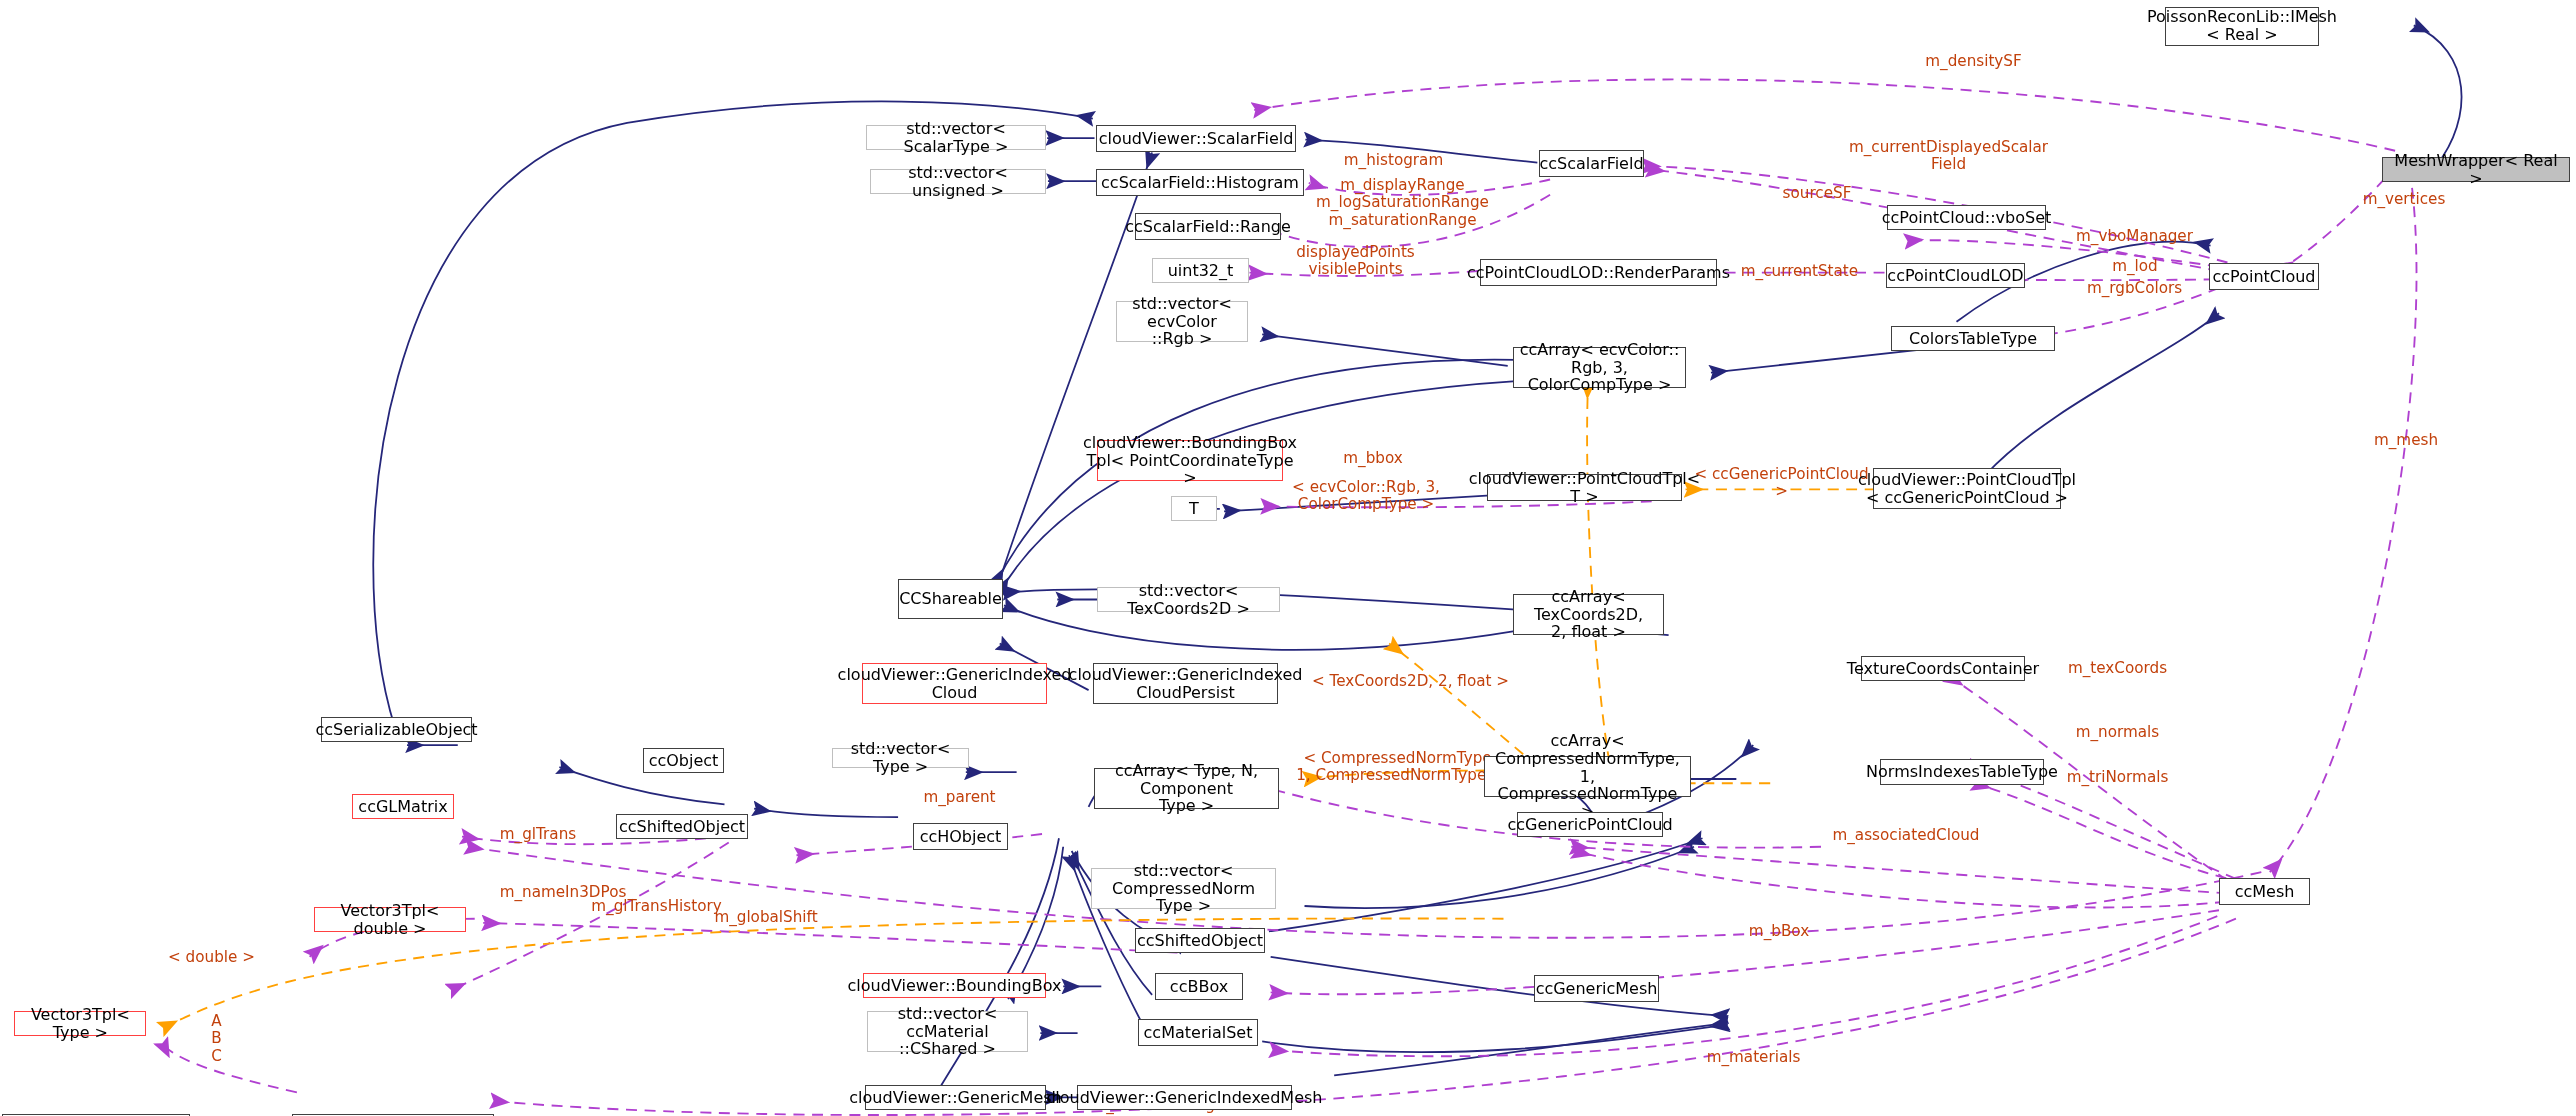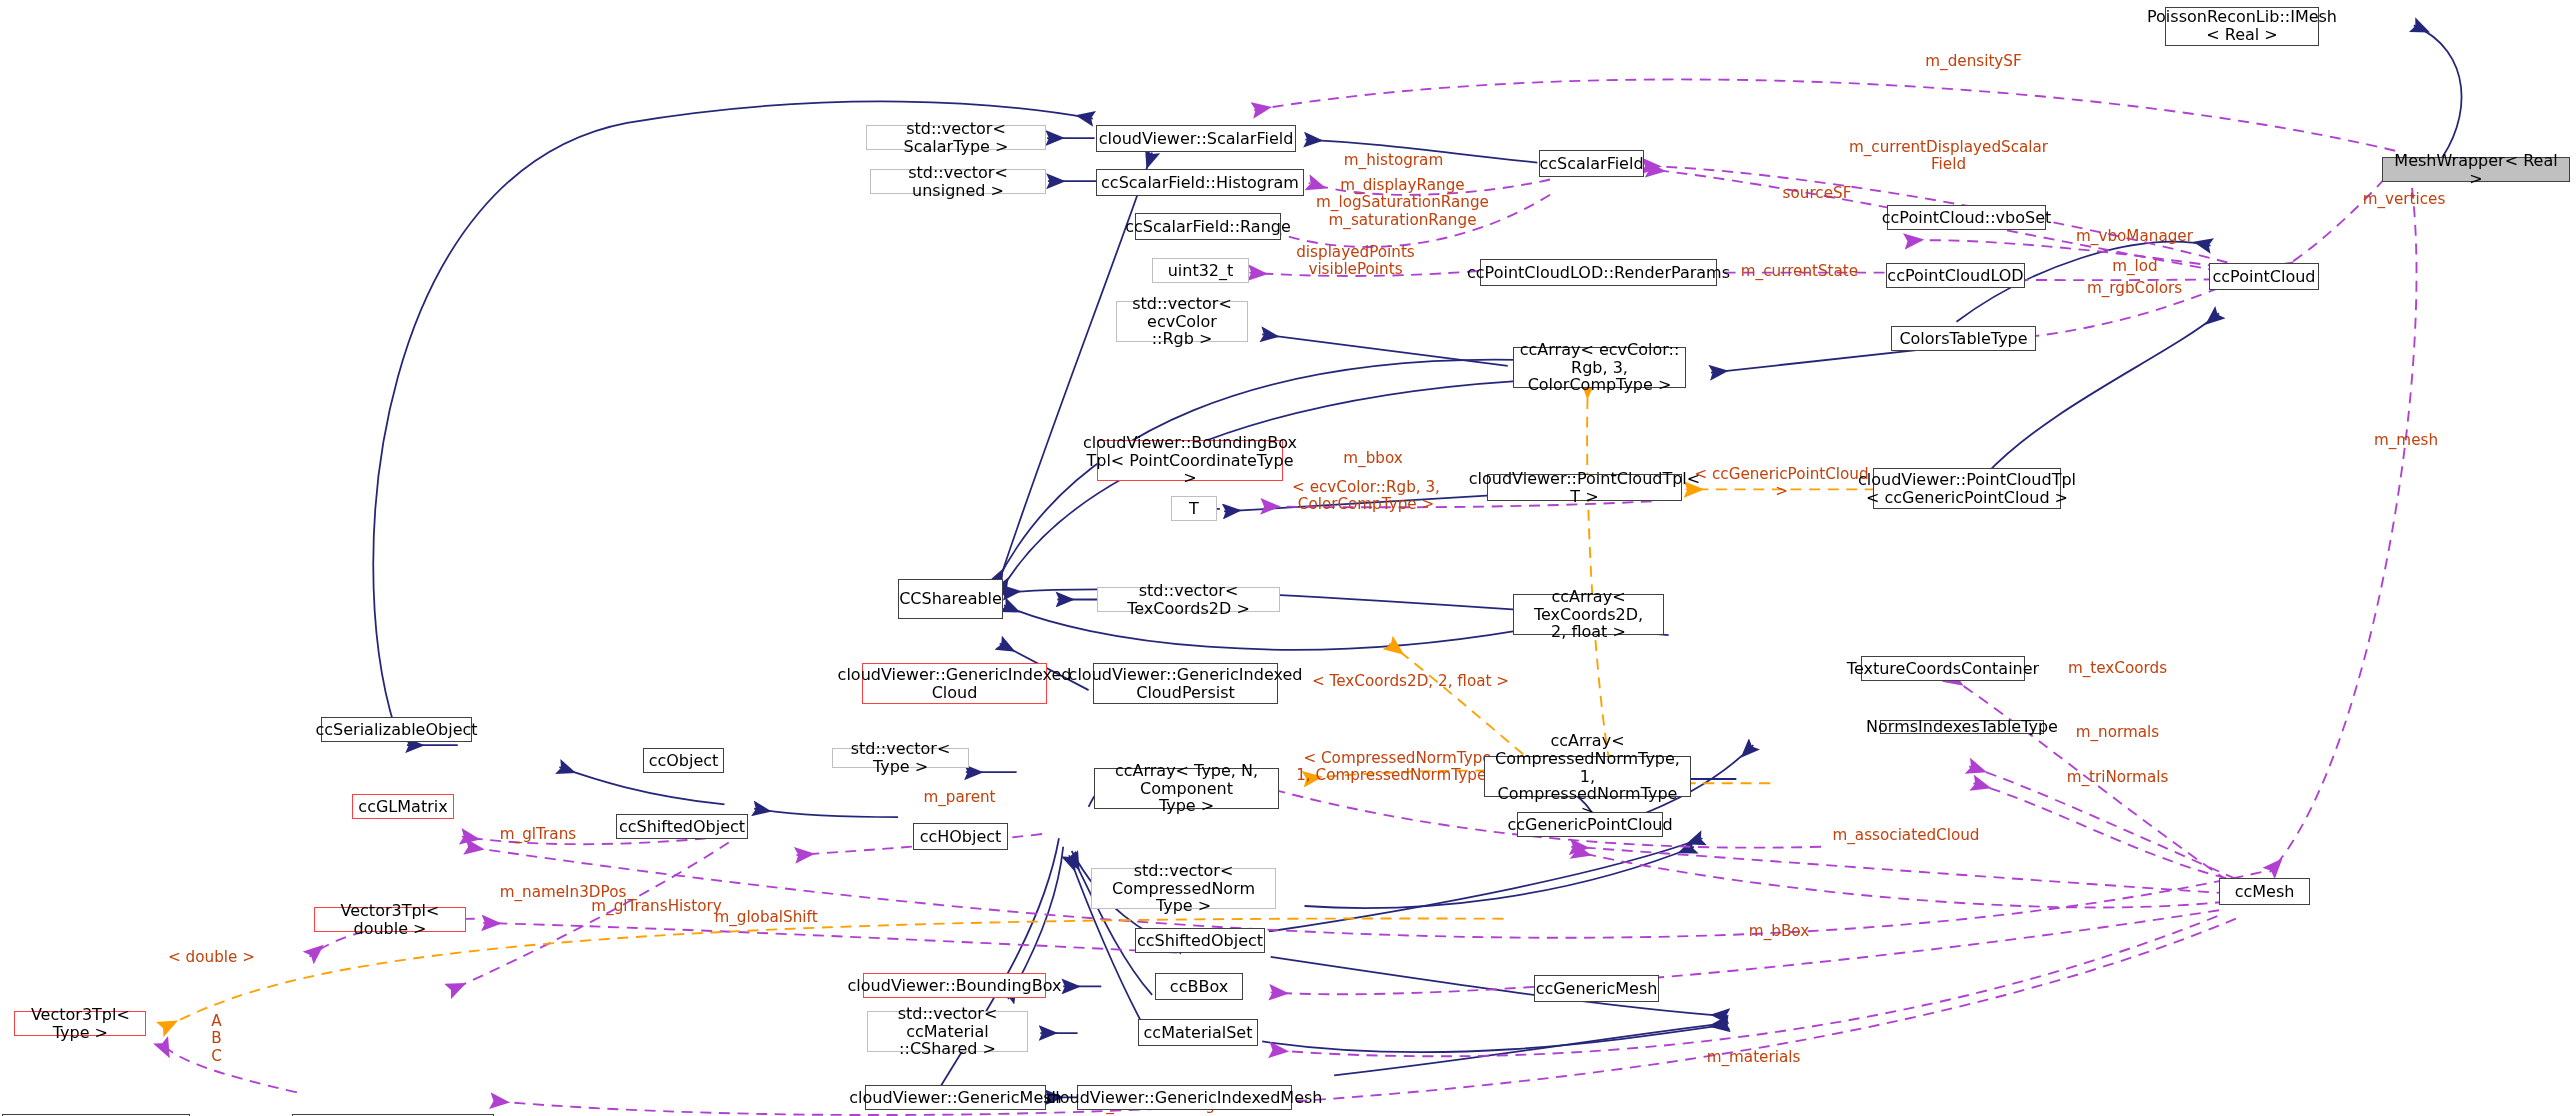--- a/index.html
+++ b/index.html
@@ -246,21 +246,21 @@
   <div class="node bd-norm" style="left:1887px;top:205px;width:159px;height:25.4px;">ccPointCloud::vboSet</div>
 
   <div class="node bd-bold" style="left:2209px;top:263px;width:110px;height:27px;">ccPointCloud</div>
 
   <div class="node bd-thin" style="left:1116px;top:301px;width:132px;height:41px;">std::vector&lt; ecvColor
 ::Rgb &gt;</div>
 
   <div class="node bd-norm" style="left:1513px;top:347px;width:173px;height:41px;">ccArray&lt; ecvColor::
 Rgb, 3, ColorCompType &gt;</div>
 
-  <div class="node bd-norm" style="left:1891px;top:326px;width:145px;height:25.4px;">ColorsTableType</div>
+  <div class="node bd-norm" style="left:1891px;top:326px;width:164px;height:25.4px;">ColorsTableType</div>
 
   <div class="node bd-red" style="left:1097px;top:440px;width:186px;height:41px;">cloudViewer::BoundingBox
 Tpl&lt; PointCoordinateType &gt;</div>
 
   <div class="node bd-bold" style="left:1487px;top:474px;width:195px;height:27px;">cloudViewer::PointCloudTpl&lt; T &gt;</div>
 
   <div class="node bd-norm" style="left:1873px;top:468px;width:188px;height:41px;">cloudViewer::PointCloudTpl
 &lt; ccGenericPointCloud &gt;</div>
 
   <div class="node bd-thin" style="left:1171px;top:496px;width:46px;height:25.4px;">T</div>
@@ -285,21 +285,21 @@
   <div class="node bd-norm" style="left:643px;top:748px;width:81px;height:25.4px;">ccObject</div>
 
   <div class="node bd-thin" style="left:832px;top:748px;width:137px;height:20px;">std::vector&lt; Type &gt;</div>
 
   <div class="node bd-norm" style="left:1094px;top:768px;width:185px;height:41px;">ccArray&lt; Type, N, Component
 Type &gt;</div>
 
   <div class="node bd-norm" style="left:1484px;top:756px;width:207px;height:41px;">ccArray&lt; CompressedNormType,
 1, CompressedNormType &gt;</div>
 
-  <div class="node bd-norm" style="left:1880px;top:720px;width:164px;height:14px;">NormsIndexesTableType</div>
+  <div class="node bd-norm" style="left:1880px;top:759px;width:164px;height:26px;">NormsIndexesTableType</div>
 
   <div class="node bd-red" style="left:352px;top:794px;width:102px;height:25.4px;">ccGLMatrix</div>
 
   <div class="node bd-norm" style="left:616px;top:814px;width:132px;height:25.4px;">ccShiftedObject</div>
 
   <div class="node bd-bold" style="left:913px;top:823px;width:95px;height:27px;">ccHObject</div>
 
   <div class="node bd-norm" style="left:1517px;top:812px;width:146px;height:25.4px;">ccGenericPointCloud</div>
 
   <div class="node bd-bold" style="left:2219px;top:878px;width:91px;height:27px;">ccMesh</div>

